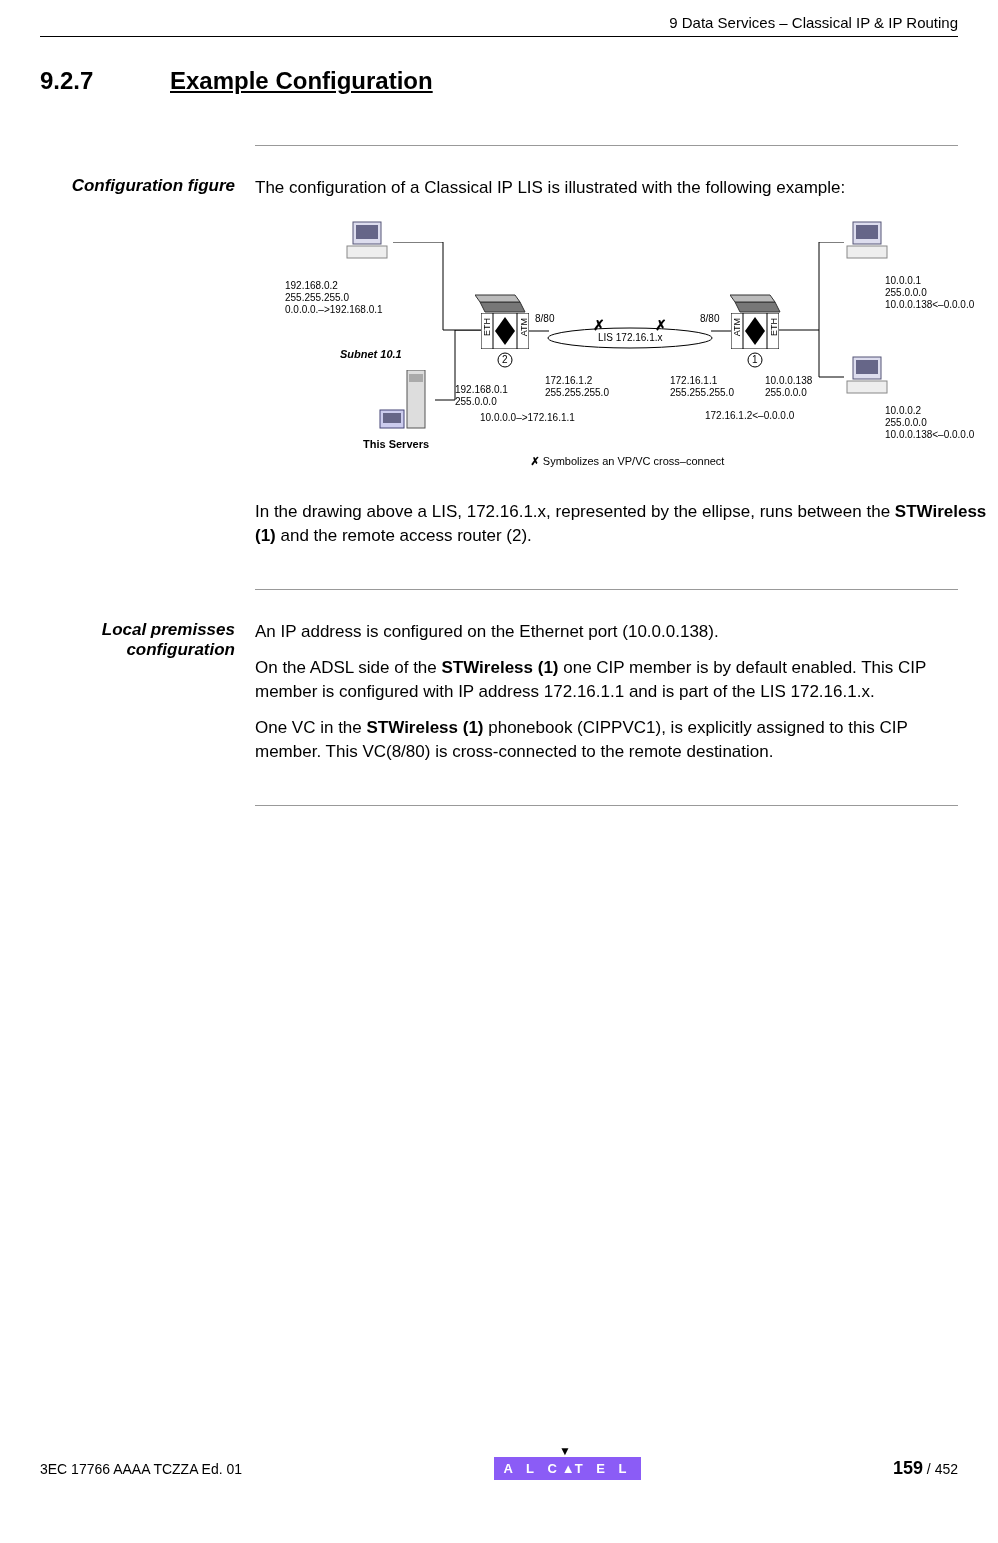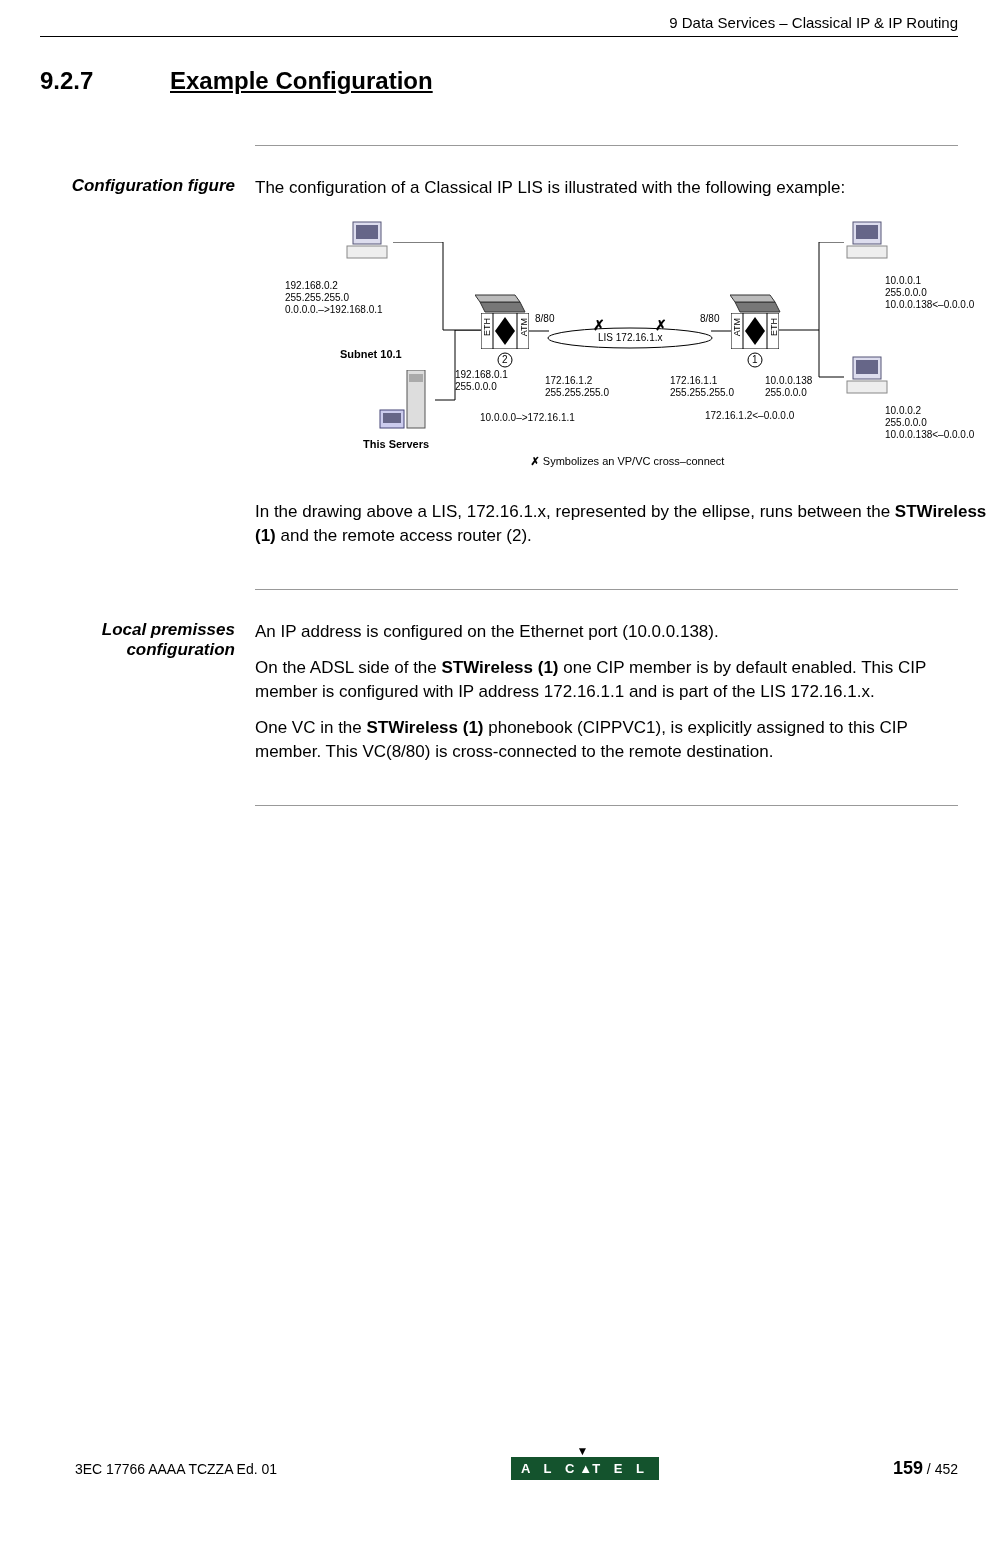--- a/index.html
+++ b/index.html
@@ -78,24 +78,23 @@
     .bold { font-weight: bold; }
     .footer {
       position: absolute;
       bottom: 20px;
       left: 40px;
       right: 40px;
       display: flex;
       justify-content: space-between;
       align-items: center;
       font-size: 14px;
-      margin-left: 35px;
     }
     .footer .logo {
-      background: #14532d;
+      background: #8b5cf6;
       color: #fff;
       font-weight: bold;
       letter-spacing: 5px;
       padding: 4px 10px;
       font-size: 13px;
       position: relative;
     }
     .footer .logo::before {
       content: "▼";
       position: absolute;
@@ -141,21 +140,21 @@
           <rect x="2" y="26" width="40" height="12" fill="#eee" stroke="#888"></rect>
         </svg>
         <div class="dlabel" style="left:0px; top:60px;">192.168.0.2
 255.255.255.0
 0.0.0.0.–&gt;192.168.0.1</div>
 
         <svg style="left:108px; top:22px;" width="90" height="90">
           <path d="M0 0 L50 0 L50 88 L90 88" stroke="#000" fill="none" stroke-width="1"></path>
         </svg>
 
-        <div class="dlabel bold" style="left:55px; top:128px; font-size:11px;">Subnet 10.1</div>
+        <div class="dlabel bold" style="left:55px; top:128px; font-size:11px;font-style:italic;">Subnet 10.1</div>
 
         <svg width="60" height="65" style="left:90px; top:150px;">
           <rect x="32" y="0" width="18" height="58" fill="#ddd" stroke="#555"></rect>
           <rect x="34" y="4" width="14" height="8" fill="#aaa"></rect>
           <rect x="5" y="40" width="24" height="18" fill="#cce" stroke="#447"></rect>
           <rect x="8" y="43" width="18" height="10" fill="#668"></rect>
         </svg>
         <div class="dlabel bold" style="left:78px; top:218px; font-size:11px;">This Servers</div>
 
         <svg style="left:150px; top:110px;" width="50" height="75">
@@ -174,21 +173,21 @@
           <polygon points="24,4 34,18 24,32 14,18" fill="#000"></polygon>
         </svg>
         <div class="vlabel" style="left:196px; top:98px;">ETH</div>
         <div class="vlabel" style="left:233px; top:98px;">ATM</div>
 
         <svg width="16" height="16" style="left:212px; top:132px;">
           <circle cx="8" cy="8" r="7" fill="white" stroke="#000"></circle>
         </svg>
         <div class="dlabel" style="left:217px; top:134px; font-size:10px;">2</div>
 
-        <div class="dlabel" style="left:170px; top:149px;">192.168.0.1
+        <div class="dlabel" style="left:170px; top:164px;">192.168.0.1
 255.0.0.0</div>
         <div class="dlabel" style="left:260px; top:155px;">172.16.1.2
 255.255.255.0</div>
         <div class="dlabel" style="left:195px; top:192px;">10.0.0.0–&gt;172.16.1.1</div>
 
         <div class="dlabel" style="left:250px; top:93px;">8/80</div>
         <div class="dlabel" style="left:415px; top:93px;">8/80</div>
 
         <svg width="170" height="28" style="left:260px; top:104px;">
           <ellipse cx="85" cy="14" rx="82" ry="10" fill="white" stroke="#000"></ellipse>

